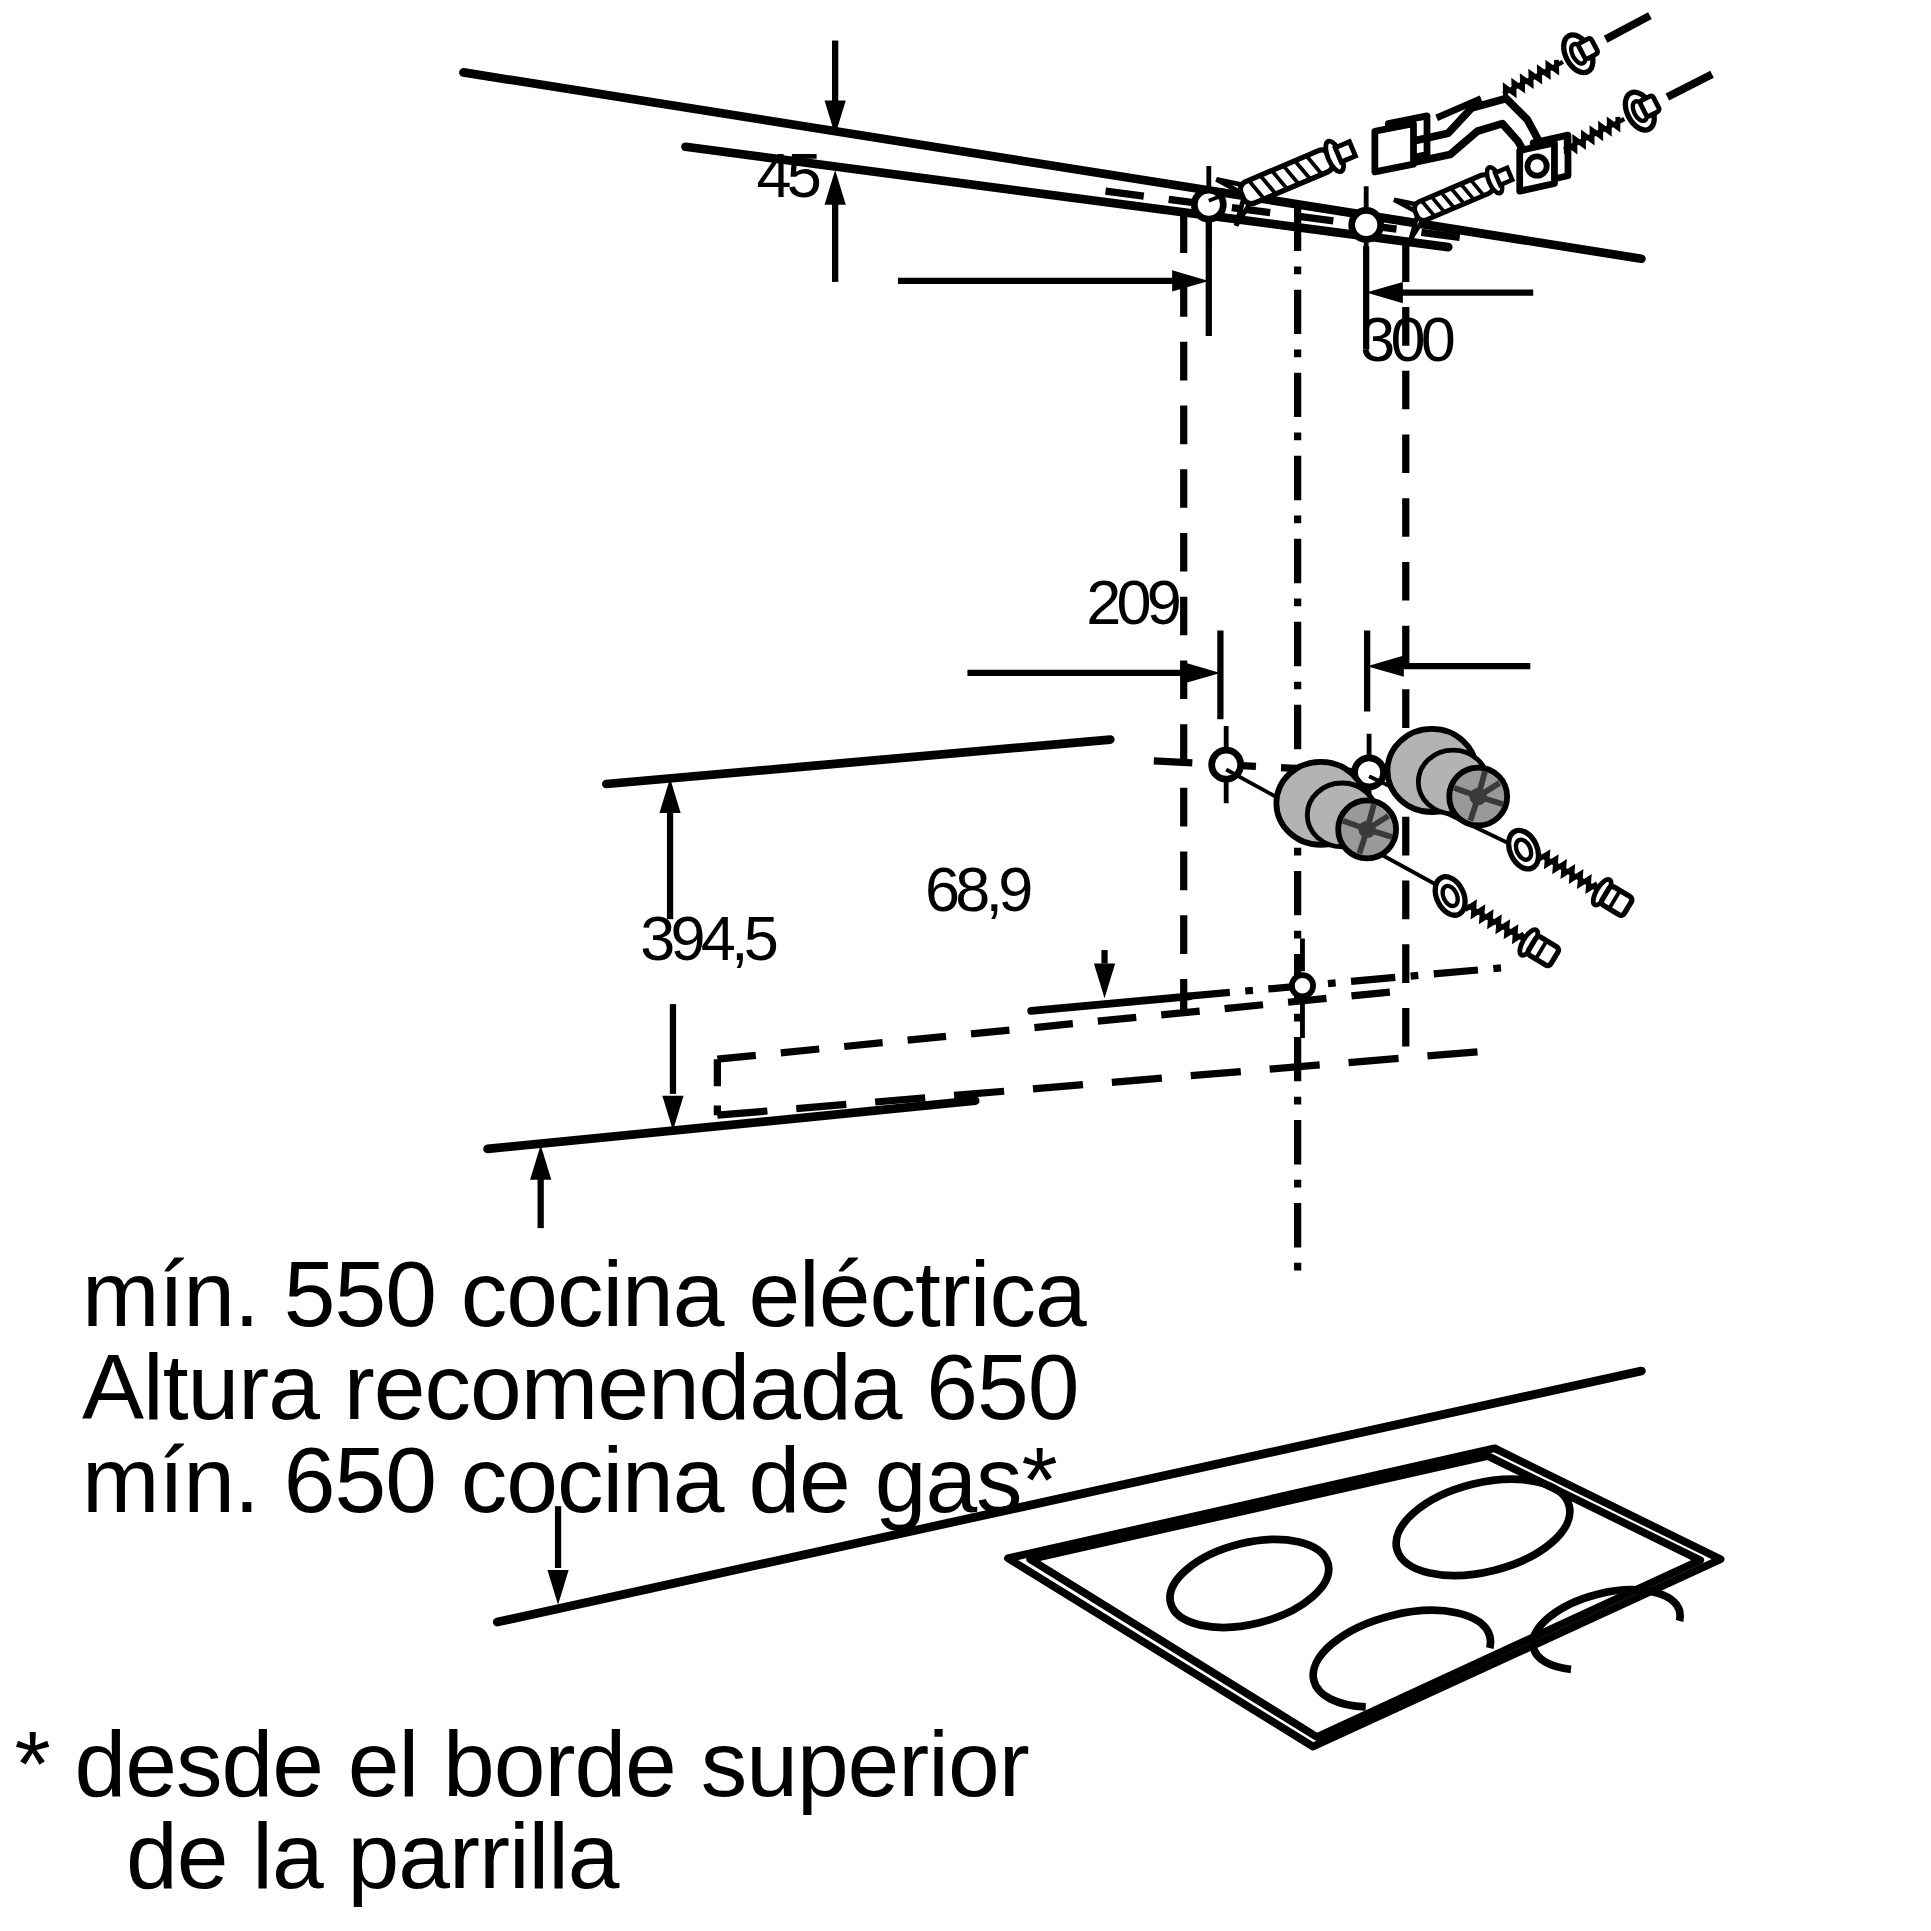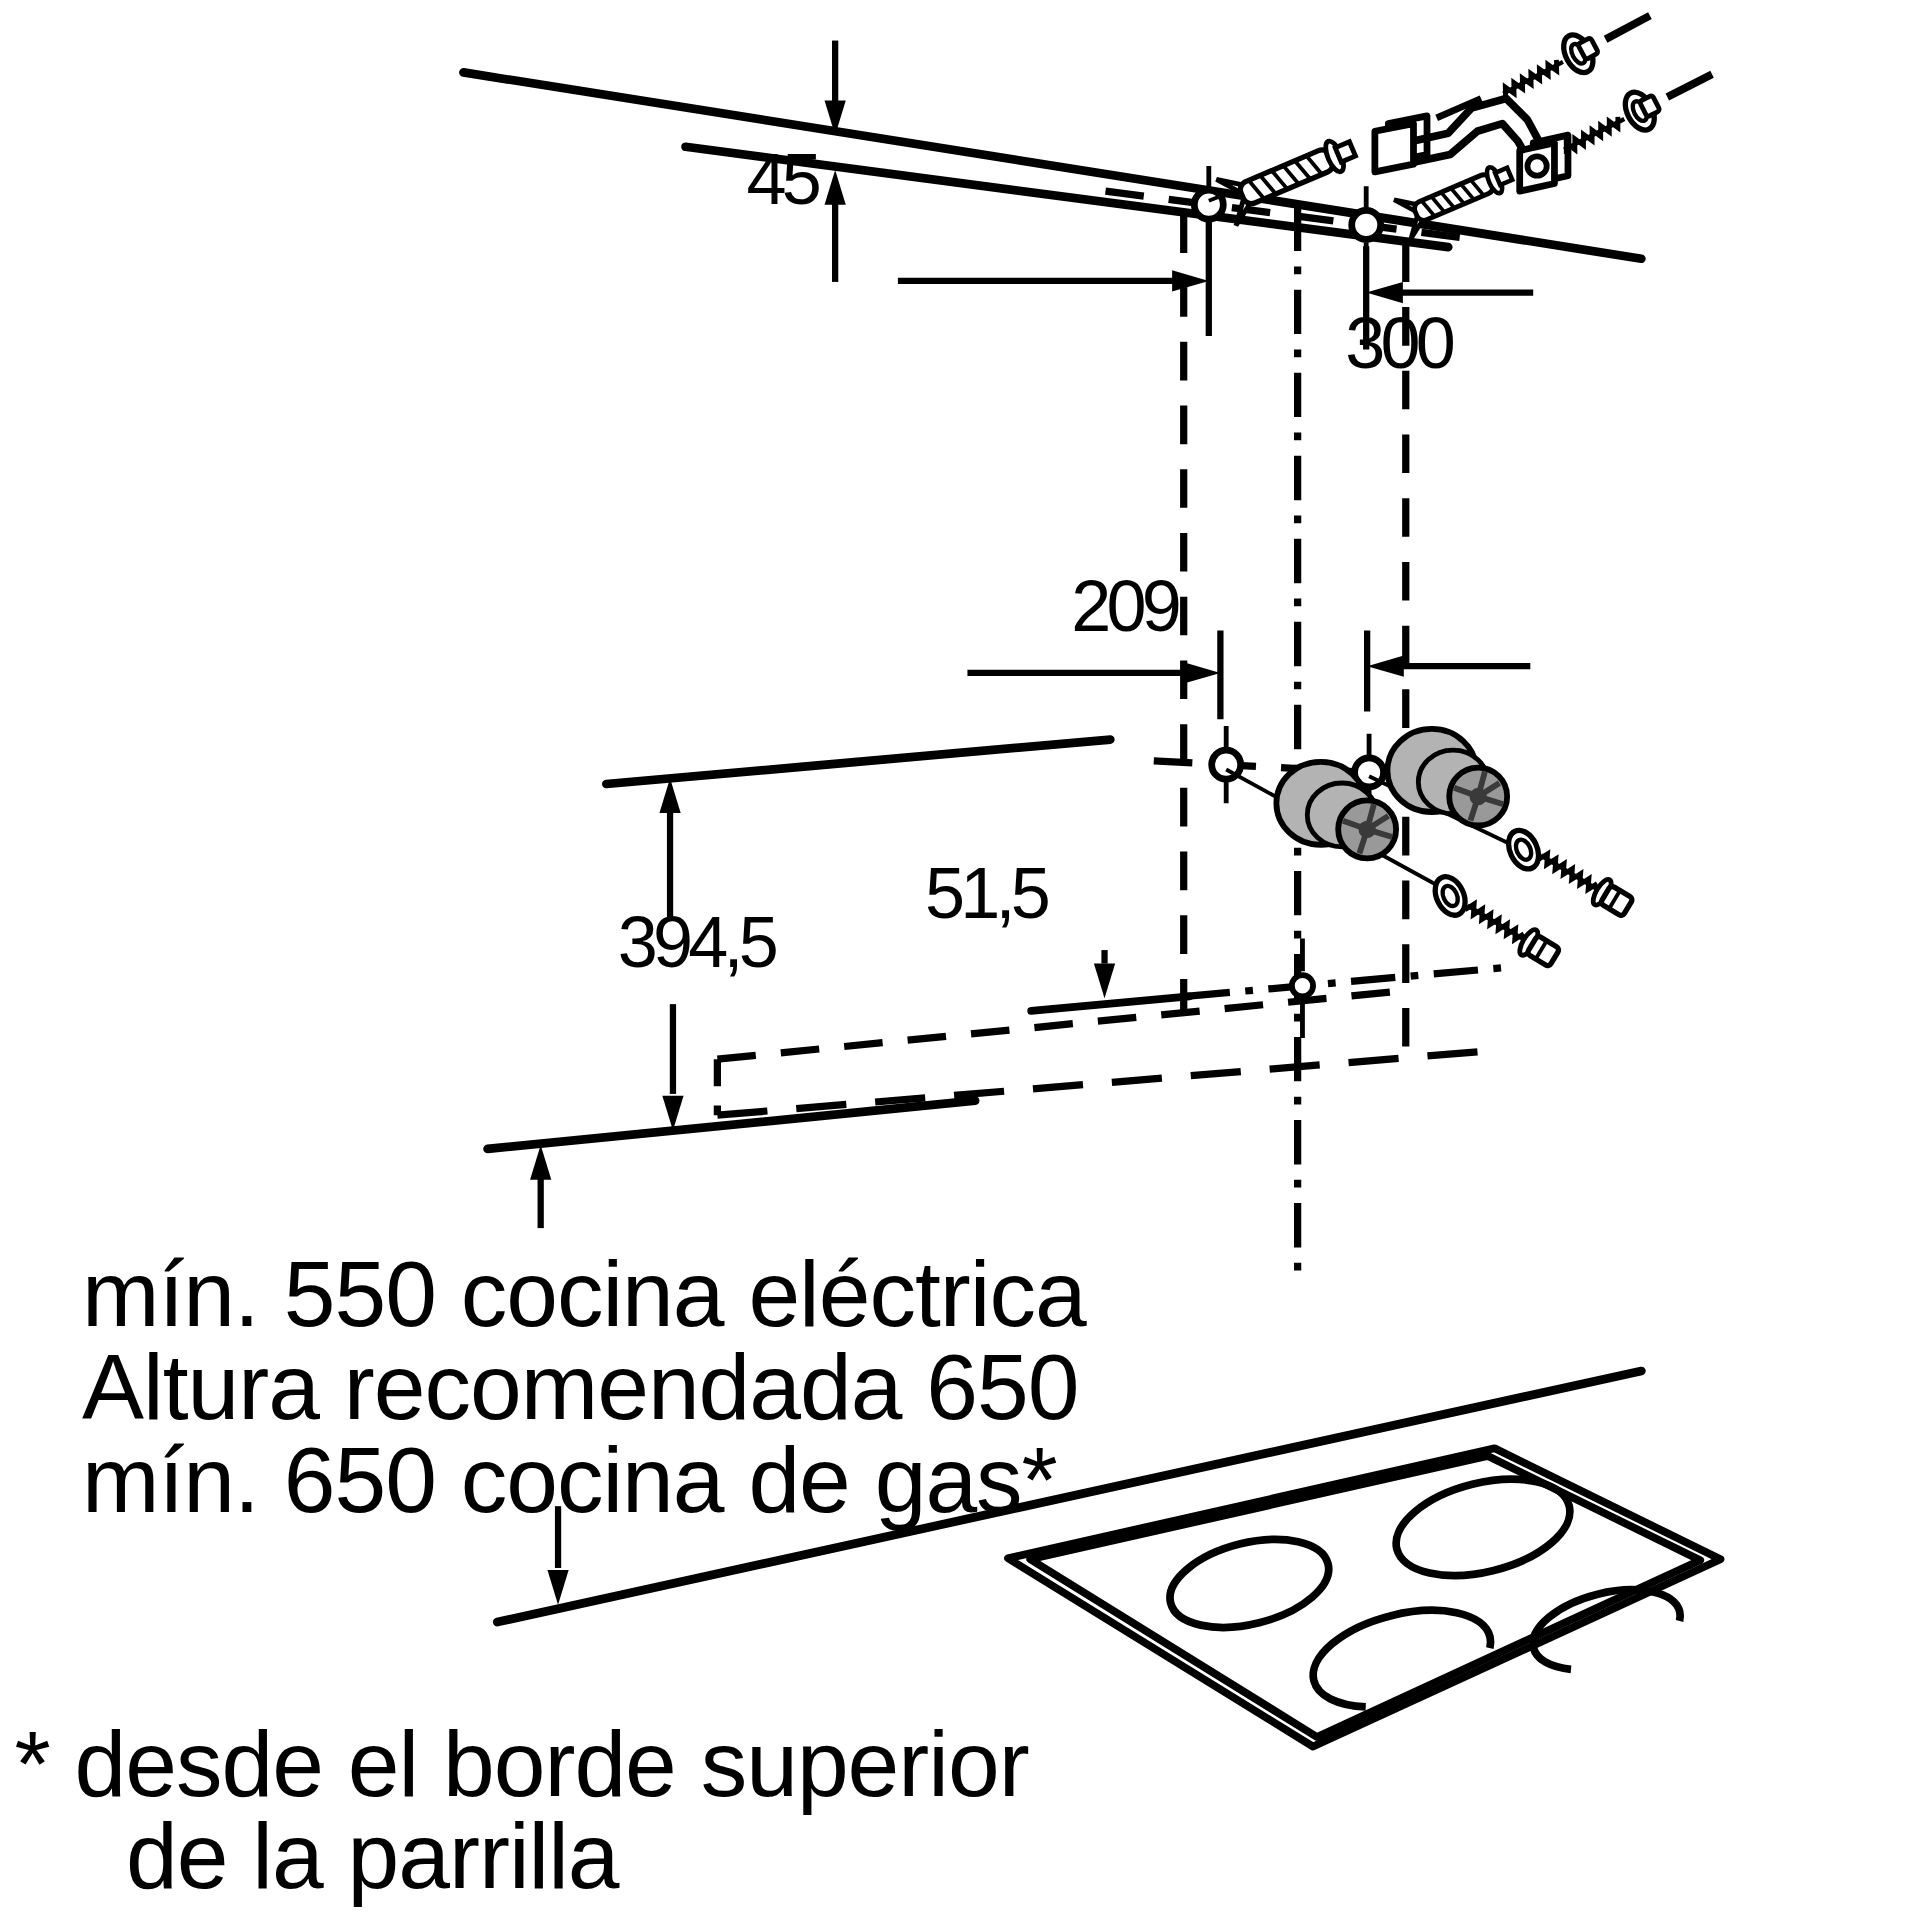--- a/index.html
+++ b/index.html
@@ -10,21 +10,21 @@
     font-family:"Liberation Sans","DejaVu Sans",sans-serif;
     overflow:hidden;
   }
   .canvas svg{position:absolute;left:0;top:0;}
   .lbl{
     position:absolute;
     color:#000;
     white-space:nowrap;
     line-height:1.02;
   }
-  .dim{font-size:72px;letter-spacing:-4.8px;}
+  .dim{font-size:63px;letter-spacing:-4.8px;}
   .body{font-size:93px;letter-spacing:-1px;}
   .right{text-align:right;}
 </style>
 </head>
 <body>
 
 <div class="canvas">
 
 <svg width="1931" height="1931" viewBox="0 0 2000 2000">
 
@@ -220,21 +220,21 @@
 </svg>
 
   <div class="lbl dim right" style="left:589px;top:143px;width:228px;">45</div>
 
   <div class="lbl dim right" style="left:1246px;top:307px;width:205px;">300</div>
 
   <div class="lbl dim right" style="left:974px;top:570px;width:203px;">209</div>
 
   <div class="lbl dim right" style="left:502px;top:906px;width:272px;">394,5</div>
 
-  <div class="lbl dim" style="left:925px;top:857px;">51,5</div>
+  <div class="lbl dim" style="left:925px;top:857px;">68,9</div>
 
   <div>
     <div class="lbl body" style="left:82px;top:1247px;text-align:center;">mín. 550 cocina eléctrica</div>
     <div class="lbl body" style="left:82px;top:1340px;text-align:right;">Altura recomendada 650</div>
     <div class="lbl body" style="left:82px;top:1433px;">mín. 650 cocina de gas*</div>
   </div>
 
   <div>
     <div class="lbl body" style="left:14.5px;top:1717px;">* desde el borde superior</div>
     <div class="lbl body" style="left:126px;top:1809px;">de la parrilla</div>

